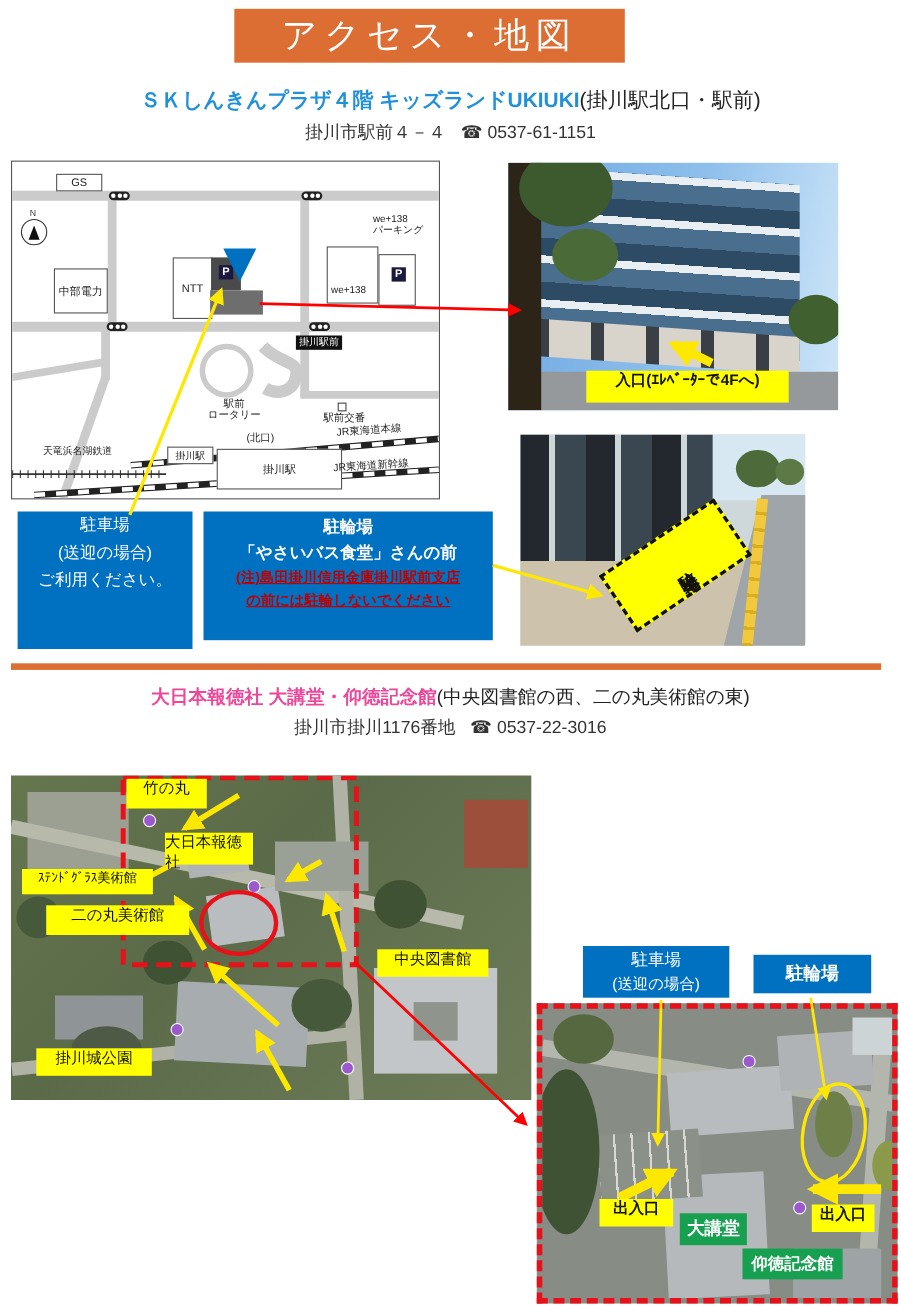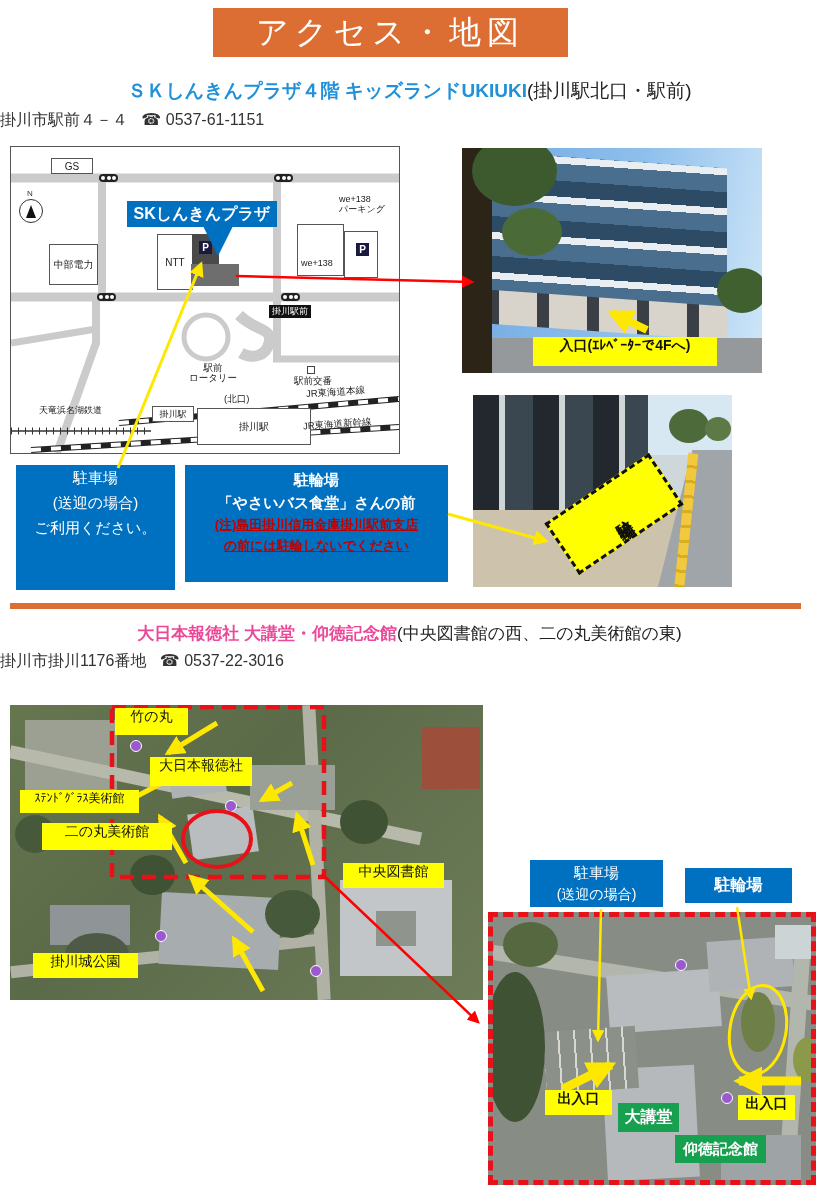--- a/index.html
+++ b/index.html
@@ -8,21 +8,21 @@
   .abs{position:absolute;}
   .pre{white-space:pre-line;}
   .ctr{display:flex;align-items:center;justify-content:center;text-align:center;}
   
   .banner{left:213px;top:8px;width:355px;height:49px;background:#DD6E33;color:#fff;
           font-size:32px;letter-spacing:6px;}
   
   .h1line{left:0;top:78px;width:819px;text-align:center;font-size:19px;}
   .h1main{color:#2090D8;font-weight:bold;}
   .h1note{color:#222;font-weight:normal;}
-  .addr{left:0;width:819px;font-size:16px;color:#333;}
+  .addr{left:0;width:819px;text-align:center;font-size:16px;color:#333;}
   .h2line{left:0;top:622px;width:819px;text-align:center;font-size:17px;}
   .h2main{color:#ec4899;font-weight:bold;}
   .divider{left:10px;top:603px;width:791px;height:6px;background:#DD6E33;}
   
   .mapbox{left:10px;top:146px;width:388px;height:306px;border:1.5px solid #555;background:#fff;}
   .maplbl{position:absolute;font-size:9.5px;color:#222;line-height:1.1;}
   .bldg{position:absolute;background:#fff;border:1px solid #555;}
   .darkb{position:absolute;background:#6e6e6e;}
   .picon{position:absolute;width:13px;height:13px;background:#1a1a40;color:#fff;font-size:10px;
          font-weight:bold;display:flex;align-items:center;justify-content:center;}
@@ -150,23 +150,20 @@
     <div class="bldg" style="left:286px;top:77px;width:45px;height:50px;">
       <div class="maplbl" style="left:3px;top:34px;font-size:9px;">we+138</div>
     </div>
     <div class="bldg" style="left:333px;top:84px;width:32px;height:45px;"></div>
     <div class="picon" style="left:345px;top:96px;">
         <span>P</span>
       </div>
     <div class="maplbl pre" style="left:328px;top:48px;font-size:9px;text-align:left;">we+138
 パーキング</div>
 
-    <div class="callout ctr">
-        <span>SKしんきんプラザ</span>
-      </div>
     <div class="callout-tip"></div>
 
     <div class="blkpill" style="left:258px;top:158px;width:42px;height:13px;">
         <span>掛川駅前</span>
       </div>
 
     <div class="maplbl pre" style="left:176px;top:216px;width:52px;text-align:center;">駅前
 ロータリー</div>
     <div style="position:absolute;left:296px;top:219px;width:6px;height:6px;border:1px solid #444;"></div>
     <div class="maplbl" style="left:283px;top:229px;">駅前交番</div>
@@ -297,21 +294,21 @@
         <path d="M243,227 L181,172" marker-end="url(#mY2)"></path>
         <path d="M303,160 L287,110" marker-end="url(#mY2)"></path>
         <path d="M253,286 L224,234" marker-end="url(#mY2)"></path>
         <path d="M282,78 L252,95" marker-end="url(#mY2)"></path>
       </g>
     </svg>
 
     <div class="ylabel" style="left:105px;top:3px;width:73px;height:27px;font-size:14px;">
         <span>竹の丸</span>
       </div>
-    <div class="ylabel" style="left:140px;top:52px;width:102px;height:29px;font-size:14px;">
+    <div class="ylabel" style="left:140px;top:52px;width:80px;height:29px;font-size:14px;">
         <span>大日本報徳社</span>
       </div>
     <div class="ylabel" style="left:10px;top:85px;width:119px;height:23px;font-size:12px;">
         <span>ｽﾃﾝﾄﾞｸﾞﾗｽ美術館</span>
       </div>
     <div class="ylabel" style="left:32px;top:118px;width:130px;height:27px;font-size:14px;">
         <span>二の丸美術館</span>
       </div>
     <div class="ylabel" style="left:333px;top:158px;width:101px;height:25px;font-size:14px;">
         <span>中央図書館</span>

